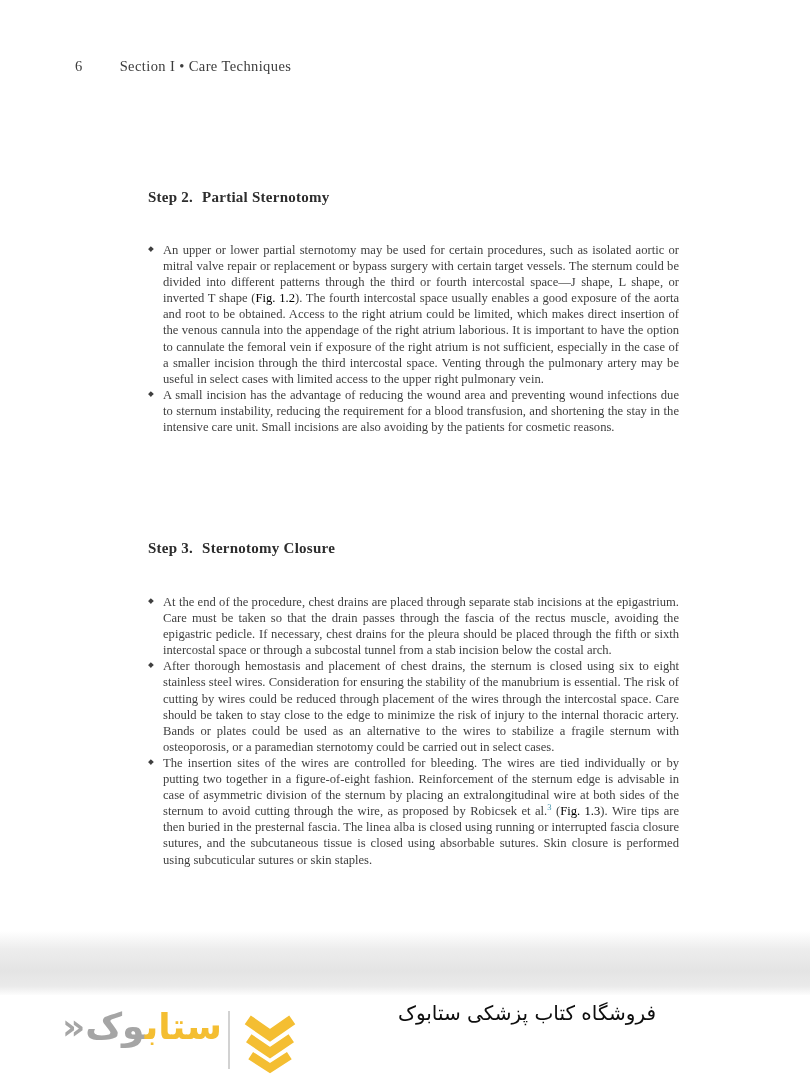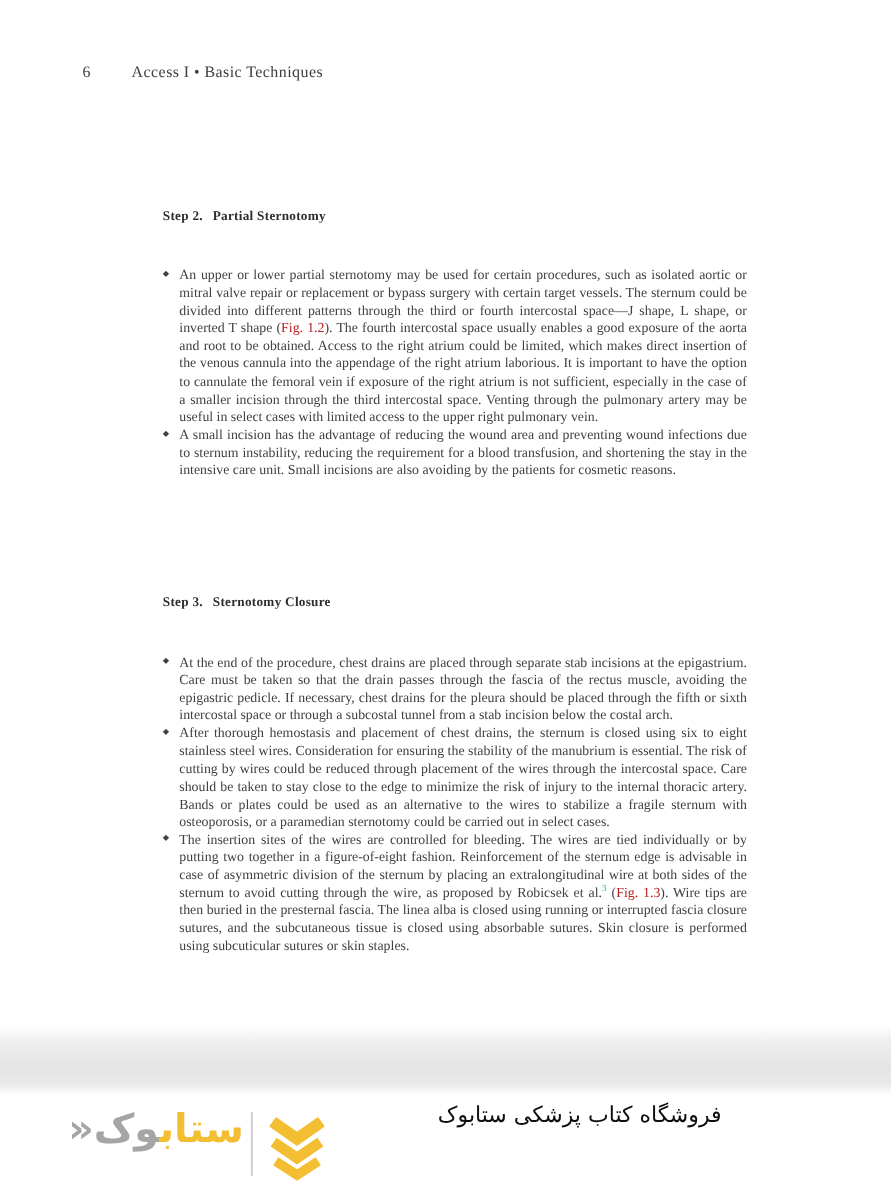--- a/index.html
+++ b/index.html
@@ -8,35 +8,35 @@
     position:relative; width:810px; height:1080px;
     background:#ffffff; overflow:hidden;
     font-family:"Liberation Serif", serif;
   }
 
   
   .header { position:absolute; top:58px; left:75px; display:flex; gap:37px;
             font-size:14.5px; color:#3c3c3c; letter-spacing:0.4px; }
 
   
-  .step-heading { position:absolute; left:148px; font-size:12px; font-weight:bold;
+  .step-heading { position:absolute; left:148px; font-size:15px; font-weight:bold;
                   color:#2d2d2d; letter-spacing:0.25px; }
   .step-heading .ht { margin-left:9px; }
   #step2-heading { top:189px; }
   #step3-heading { top:540px;text-align:center; }
 
   
   .bullets { position:absolute; left:148px; width:531px;
              font-size:12.6px; line-height:16.1px; color:#3f3f3f;
              text-align:justify; }
   #step2-bullets { top:242px; }
   #step3-bullets { top:594px; }
   .bullet { position:relative; padding-left:15px; }
   .bullet .bm { position:absolute; left:0; top:3px; font-size:7.5px; color:#3f3f3f; line-height:1; }
-  .fig { color:#b91c1c; text-decoration:none; cursor:pointer; }
+  .fig { color:#000000; text-decoration:none; cursor:pointer; }
   sup.ref { color:#4596ae; font-size:8.5px; vertical-align:super; line-height:0; }
 
   
   .shadow-band { position:absolute; left:0; top:931px; width:810px; height:64px;
     background:linear-gradient(180deg,
       rgba(130,130,130,0) 0%,
       rgba(130,130,130,0.14) 28%,
       rgba(120,120,120,0.20) 62%,
       rgba(125,125,125,0.16) 86%,
       rgba(130,130,130,0.02) 100%);
@@ -61,21 +61,21 @@
              font-size:21px; letter-spacing:7px; color:#161616; white-space:nowrap; }
   .website .yl { color:#F4BE32; }
 </style>
 </head>
 <body>
 
 <div class="page">
 
   <div class="header">
     <span>6</span>
-    <span>Access I • Basic Techniques</span>
+    <span>Section I • Care Techniques</span>
   </div>
 
   <h2 class="step-heading" id="step2-heading"><span>Step 2.</span><span class="ht">Partial Sternotomy</span></h2>
 
   <div class="bullets" id="step2-bullets">
     <p class="bullet"><span class="bm">◆</span><span>An upper or lower partial sternotomy may be used for certain procedures, such as isolated aortic or mitral valve repair or replacement or bypass surgery with certain target vessels. The sternum could be divided into different patterns through the third or fourth intercostal space—J shape, L shape, or inverted T shape (</span><a class="fig">Fig. 1.2</a><span>). The fourth intercostal space usually enables a good exposure of the aorta and root to be obtained. Access to the right atrium could be limited, which makes direct insertion of the venous cannula into the appendage of the right atrium laborious. It is important to have the option to cannulate the femoral vein if exposure of the right atrium is not sufficient, especially in the case of a smaller incision through the third intercostal space. Venting through the pulmonary artery may be useful in select cases with limited access to the upper right pulmonary vein.</span></p>
     <p class="bullet"><span class="bm">◆</span><span>A small incision has the advantage of reducing the wound area and preventing wound infections due to sternum instability, reducing the requirement for a blood transfusion, and shortening the stay in the intensive care unit. Small incisions are also avoiding by the patients for cosmetic reasons.</span></p>
   </div>
 
   <h2 class="step-heading" id="step3-heading"><span>Step 3.</span><span class="ht">Sternotomy Closure</span></h2>

